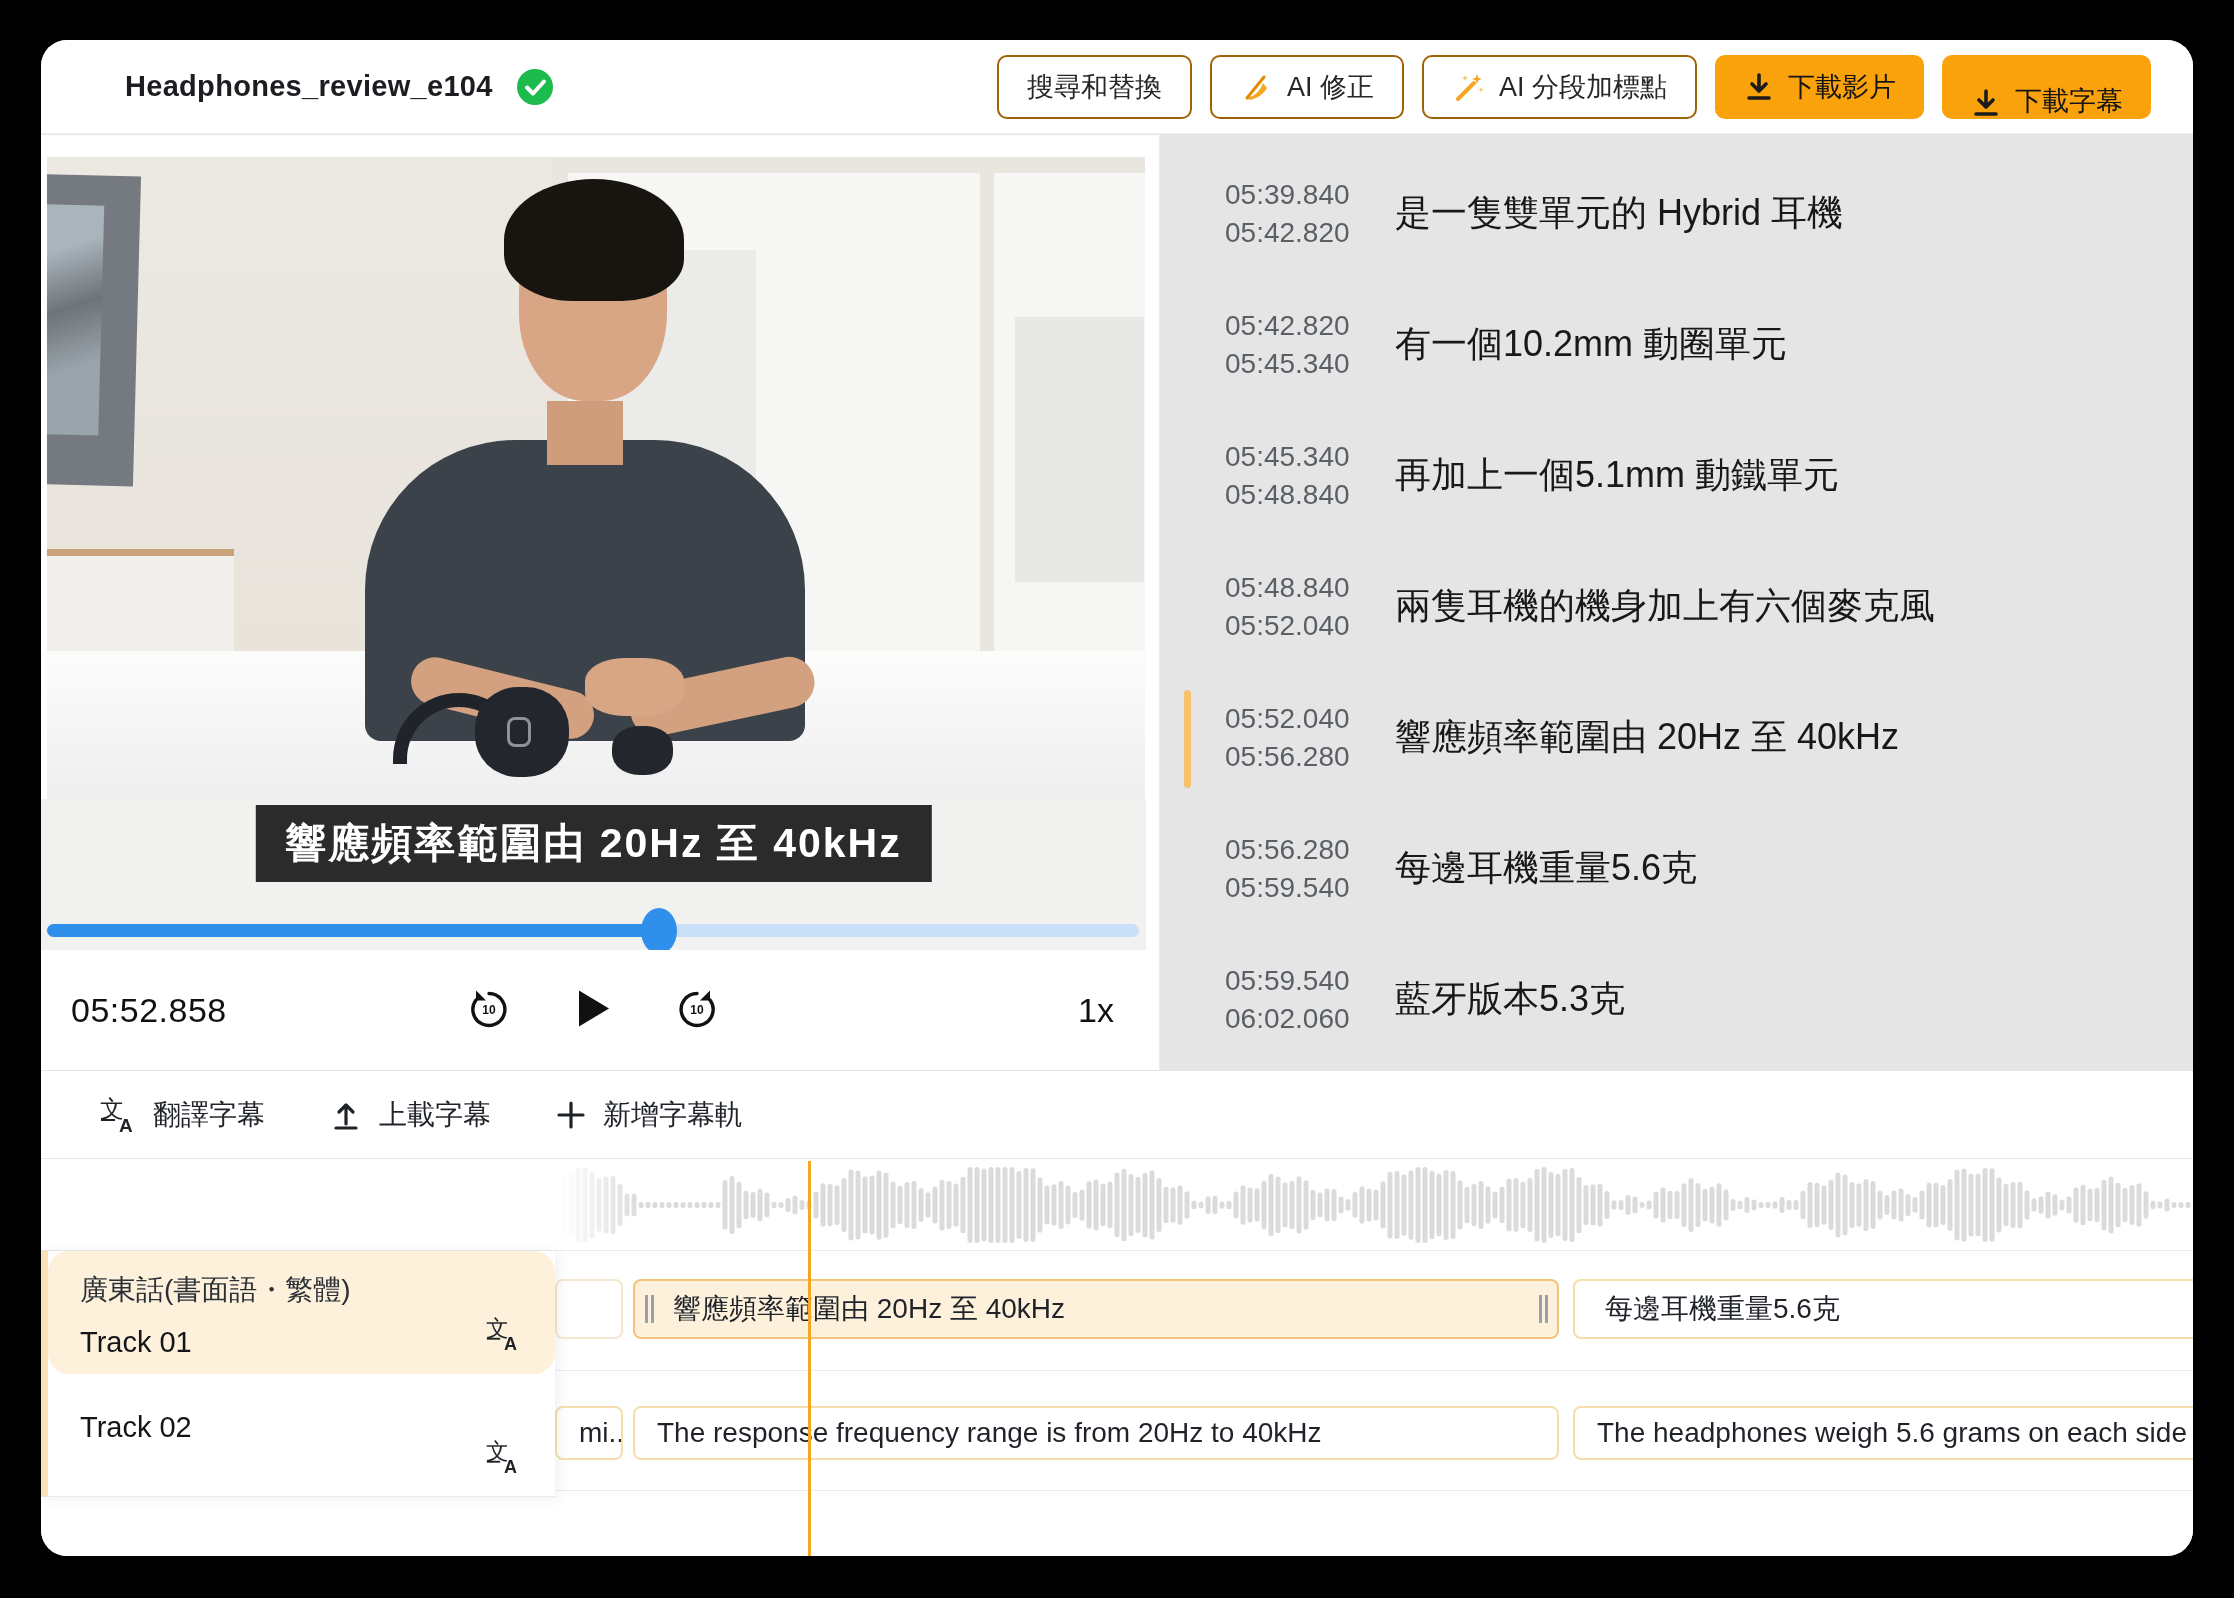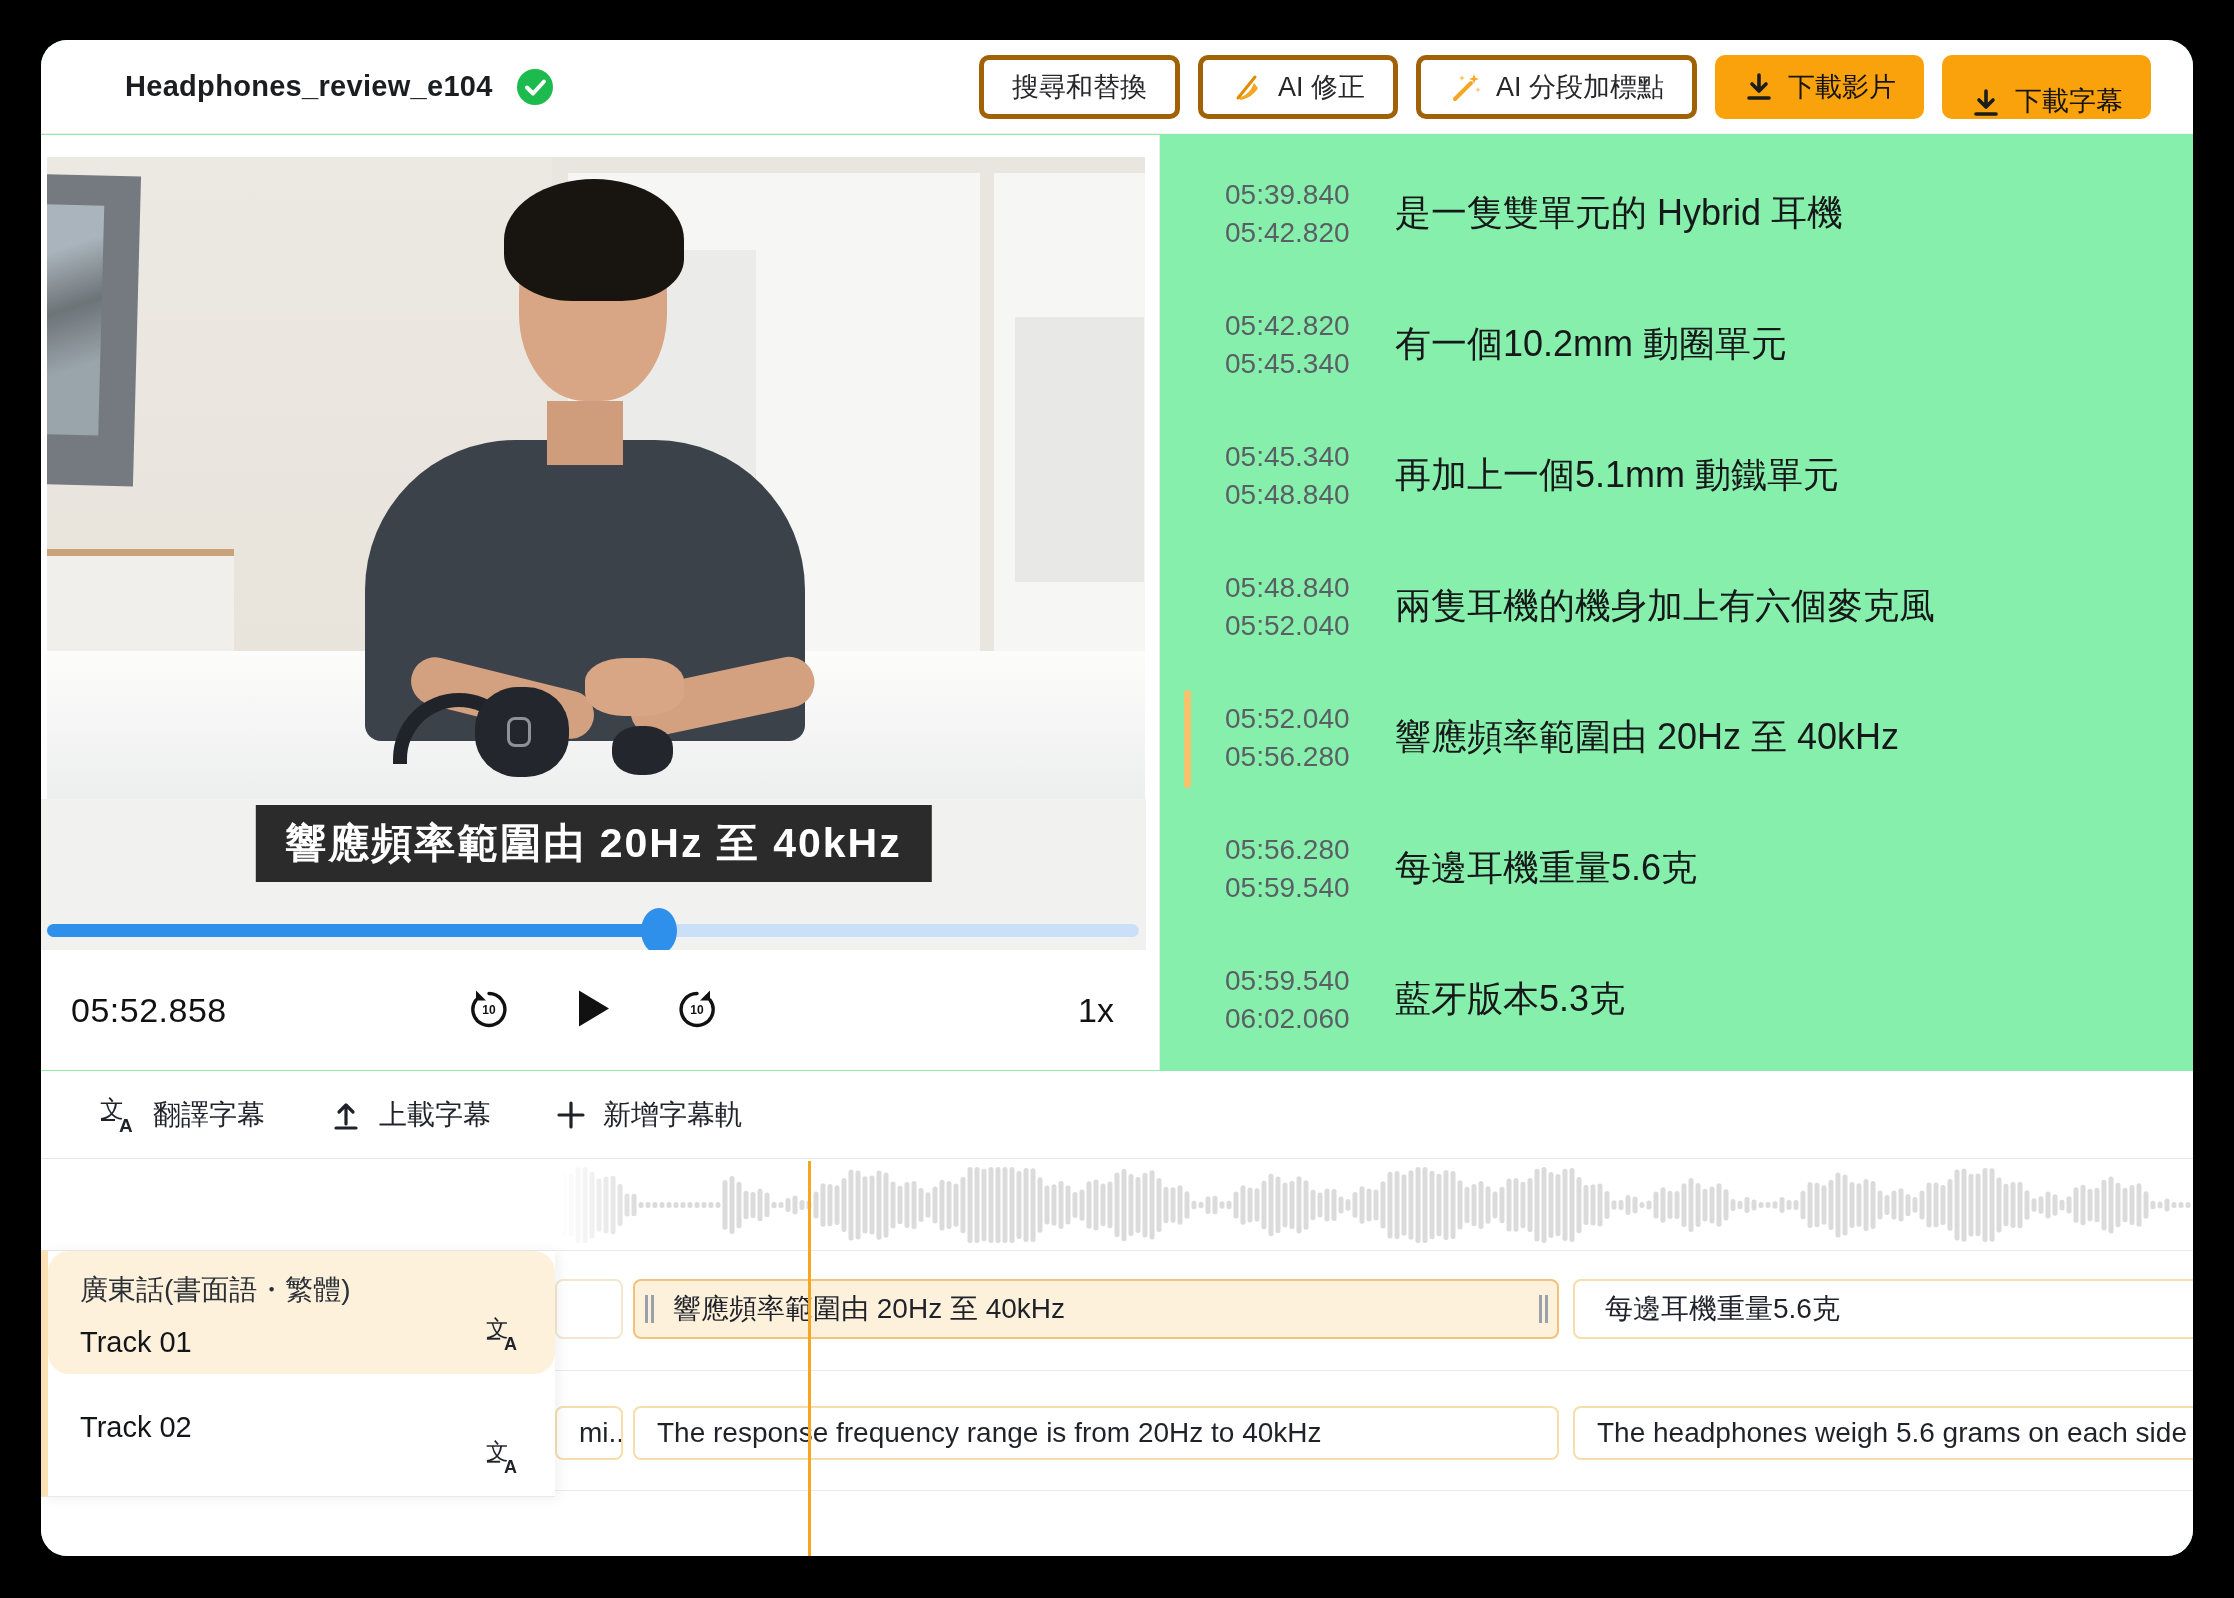--- a/index.html
+++ b/index.html
@@ -1,26 +1,26 @@
 <!DOCTYPE html>
 <html><head>
 <meta charset="utf-8">
 <style>
   * { margin:0; padding:0; box-sizing:border-box; }
   html,body { width:2234px; height:1598px; background:#000; font-family:"Liberation Sans","DejaVu Sans",sans-serif; }
-  .card { position:absolute; left:41px; top:40px; width:2152px; height:1516px; background:#86efac; border-radius:26px; overflow:hidden; }
+  .card { position:absolute; left:41px; top:40px; width:2152px; height:1516px; background:#e5e5e5; border-radius:26px; overflow:hidden; }
 
   
   .hdr { position:absolute; left:0; top:0; right:0; height:94px; border-bottom:1px solid #f1f1f1; display:flex; align-items:center; background:#fff; z-index:10; }
   .title-wrap { display:flex; align-items:center; gap:24px; margin-left:84px; }
   .title { font-size:29px; font-weight:bold; color:#1b1d21; letter-spacing:.3px; }
   .check { width:36px; height:36px; }
   .actions { margin-left:auto; margin-right:42px; display:flex; align-items:center; gap:18px; }
   .btn { height:64px; border-radius:10px; font-size:27px; display:flex; align-items:center; gap:13px; padding:0 28px; cursor:pointer; font-family:inherit; white-space:nowrap; }
-  .btn.ghost { background:#fff; border:5px solid #a16207; color:#27272a; }
+  .btn.ghost { background:#fff; border:2px solid #a16207; color:#27272a; }
   .btn.primary { border:none; color:#141414; font-weight:500; }
   .btn svg { flex:0 0 auto; }
 
   
   .player { position:absolute; left:0; top:95px; width:1119px; height:935px; border-right:1px solid #ececec; background:#fff; }
   .video { position:absolute; left:6px; top:22px; width:1098px; height:642px; background:linear-gradient(180deg,#ece9e3,#e7e2d9); overflow:hidden; }
   .v-window { position:absolute; left:46%; top:0; width:55%; height:80%; background:#f6f6f4; border:16px solid #e9e6df; border-right:none; }
   .v-window .pane-bar { position:absolute; left:70%; top:0; width:14px; height:100%; background:#e9e6df; }
   .v-window .bldg1 { position:absolute; left:6%; top:16%; width:26%; height:50%; background:#ebebe9; }
   .v-window .bldg2 { position:absolute; left:76%; top:30%; width:22%; height:55%; background:#e8e9e7; }

